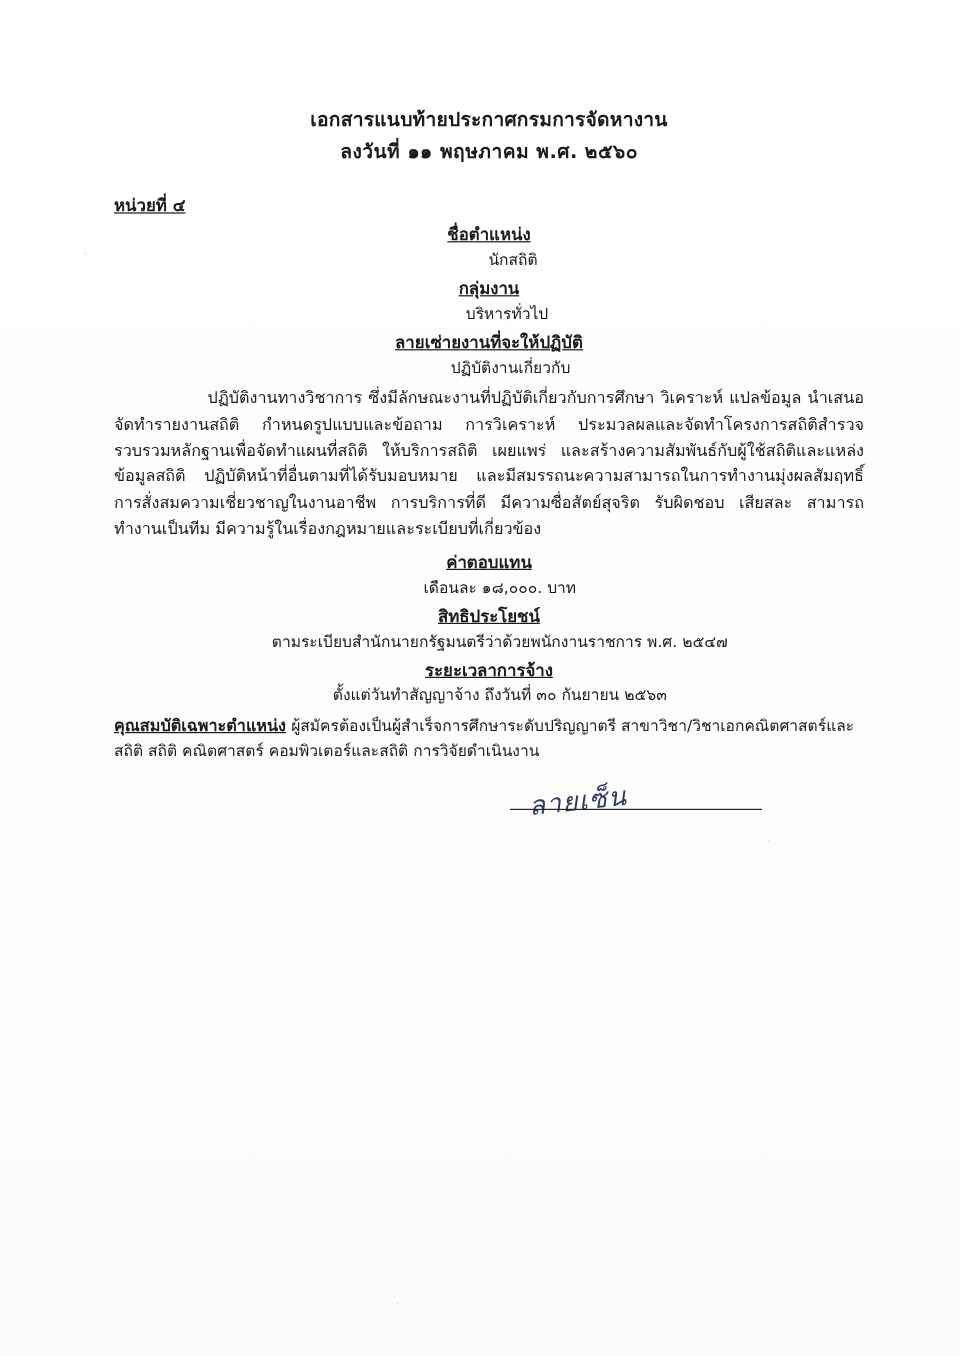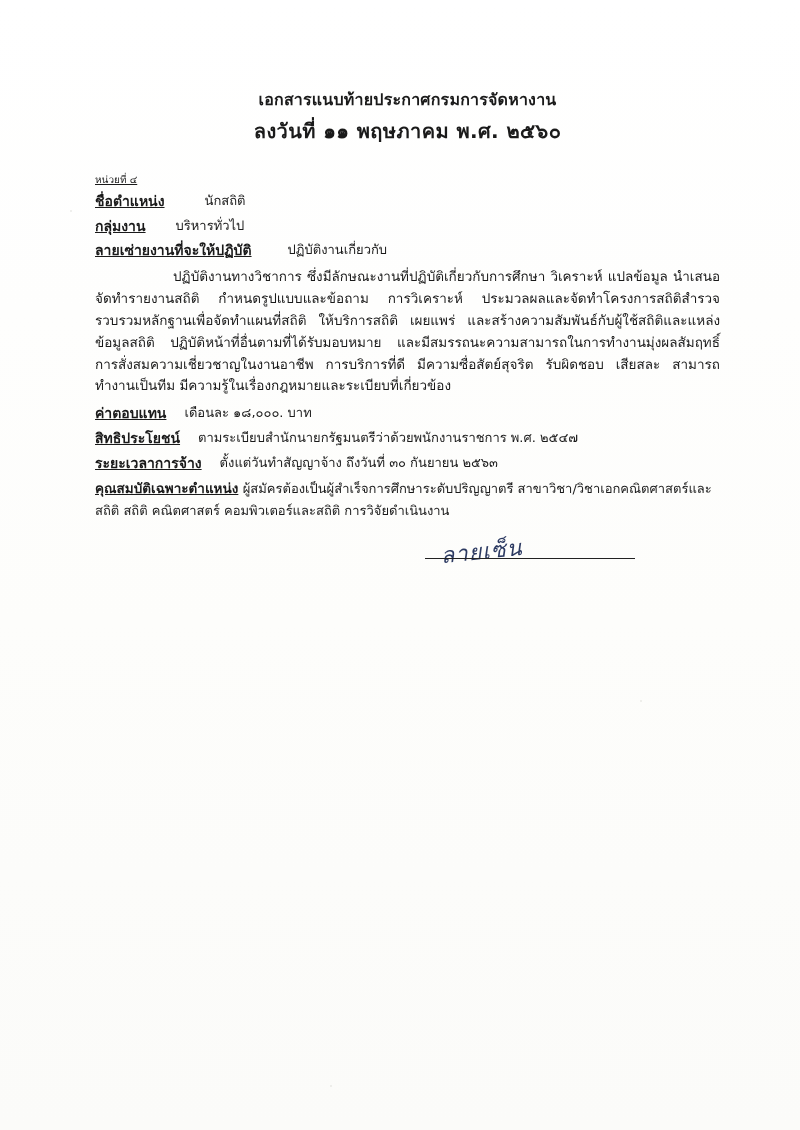--- a/index.html
+++ b/index.html
@@ -37,38 +37,39 @@
     text-align: center;
     margin-bottom: 18px;
   }
   .title-line1 {
     font-size: 16px;
     font-weight: bold;
     letter-spacing: 0.2px;
     line-height: 1.5;
   }
   .title-line2 {
-    font-size: 20px;
+    font-size: 16px;
     font-weight: bold;
     letter-spacing: 0.4px;
     line-height: 1.9;
   }
   .unit-line {
-    font-size: 10px;
-    font-weight: normal;
+    font-size: 14px;
+    font-weight: bold;
     text-decoration: underline;
     margin-bottom: 4px;
     display: inline-block;
   }
   .field-row {
     display: flex;
-    align-items: flex-start;
+    align-items: center;
     margin-bottom: 3px;
     font-size: 14px;
     line-height: 1.55;
+    flex-direction: column;
   }
   .field-label {
     font-weight: bold;
     text-decoration: underline;
     white-space: nowrap;
     flex: 0 0 auto;
   }
   .field-label.wide {
     min-width: 0;
   }

